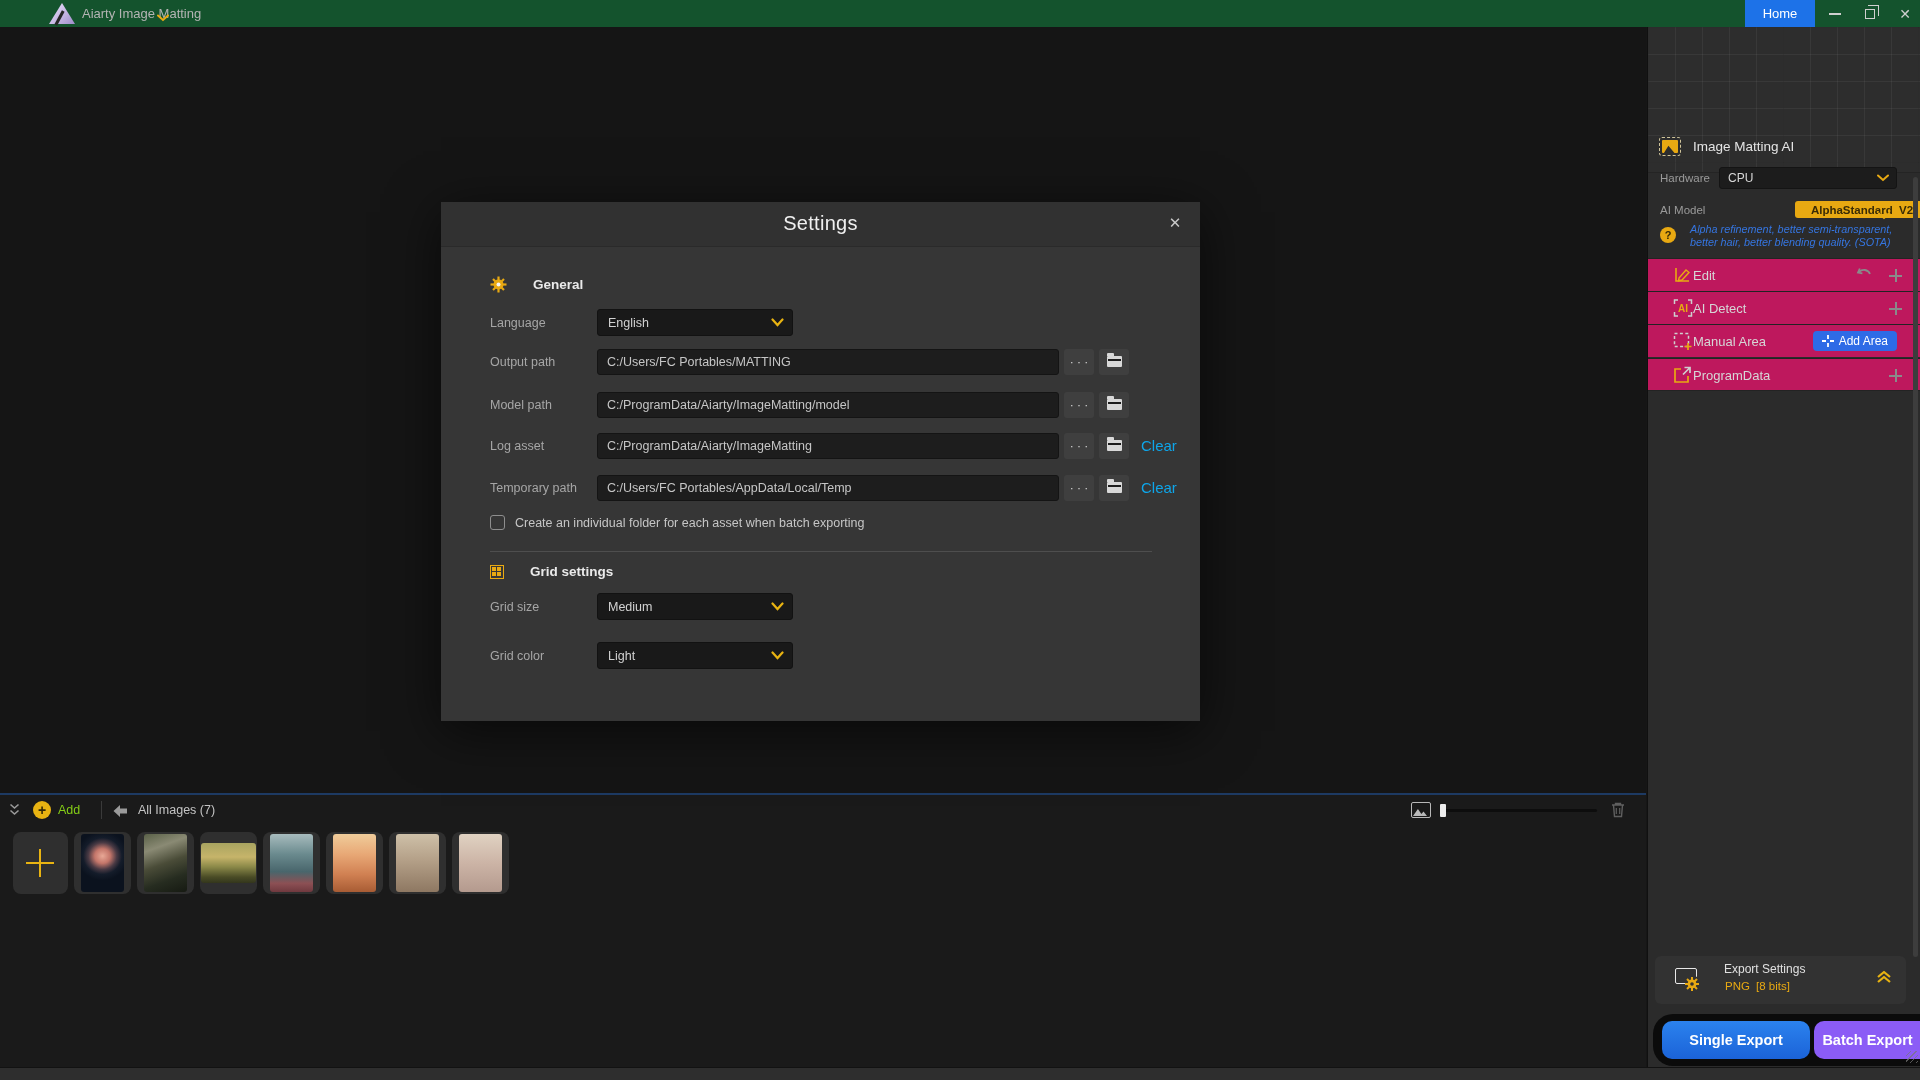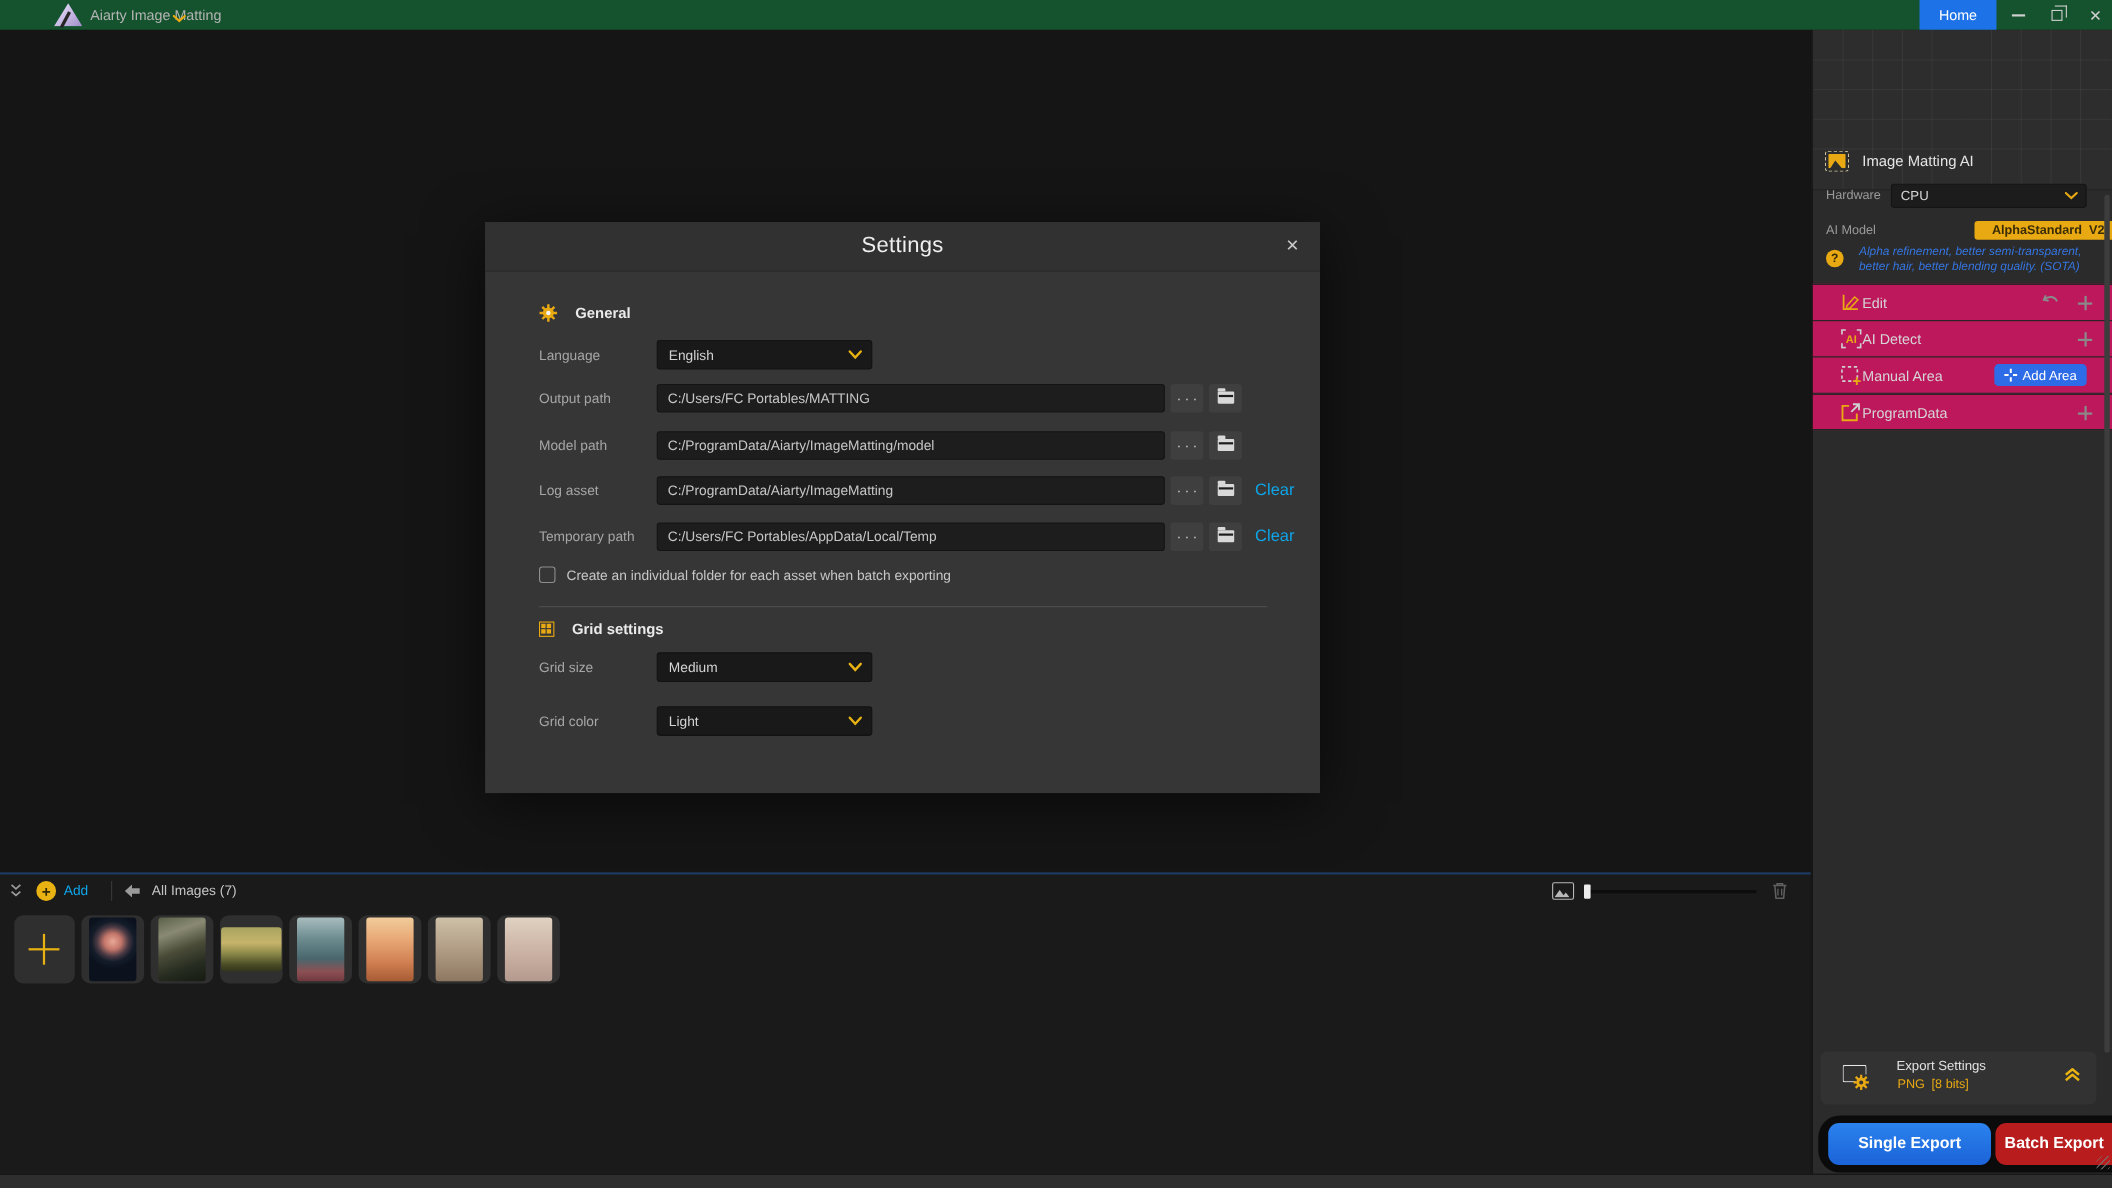--- a/index.html
+++ b/index.html
@@ -73,32 +73,32 @@
   .export-bits { position:absolute; left:101px; top:24px; font-size:11.5px; color:#e8a912; }
   .export-icon { position:absolute; left:18px; top:9px; width:30px; height:28px; }
   .export-icon .frame { position:absolute; left:2px; top:3px; width:22px; height:16px; border:1.6px solid #e8e8e8; border-radius:2px;
     clip-path:polygon(0 0,100% 0,100% 55%,55% 55%,55% 100%,0 100%); }
   .chev-double-up { position:absolute; right:14px; top:13px; }
   .export-btns { position:absolute; left:5px; top:987px; width:268px; height:52px; background:#0b0b0b; border-radius:20px 0 0 20px; }
   .single-export { position:absolute; left:9px; top:7px; width:148px; height:38px; border-radius:10px;
     background:linear-gradient(180deg,#2b82ee 0%,#1b63d8 100%); color:#fff; font-size:14.5px; font-weight:bold;
     display:flex; align-items:center; justify-content:center; cursor:pointer; }
   .batch-export { position:absolute; left:161px; top:7px; width:107px; height:38px; border-radius:10px 0 0 10px;
-    background:#b91c1c; color:#fff; font-size:14.5px; font-weight:bold;
+    background:#8b5cf6; color:#fff; font-size:14.5px; font-weight:bold;
     display:flex; align-items:center; justify-content:center; cursor:pointer; }
   .grip { position:absolute; right:3px; bottom:3px; width:12px; height:12px;
     background:repeating-linear-gradient(135deg, transparent 0 3px, #777 3px 4px); opacity:.7; }
 
   
   .filmstrip { position:absolute; left:0; top:793px; width:1646px; height:274px; background:#1a1a1a; border-top:2px solid #1d3a63; }
   .fs-toolbar { position:absolute; left:0; top:0; width:1646px; height:30px; }
   .collapse-icon { position:absolute; left:8px; top:8px; }
   .add-circle { position:absolute; left:33px; top:6px; width:18px; height:18px; border-radius:50%; background:#e8b312;
     color:#332806; display:flex; align-items:center; justify-content:center; font-size:14px; font-weight:bold; cursor:pointer; }
-  .add-label { position:absolute; left:58px; top:8px; font-size:12.5px; color:#0ea5e9; cursor:pointer; }
+  .add-label { position:absolute; left:58px; top:8px; font-size:12.5px; color:#84cc16; cursor:pointer; }
   .fs-divider { position:absolute; left:101px; top:6px; width:1px; height:18px; background:#3a3a3a; }
   .back-arrow { position:absolute; left:113px; top:8px; }
   .all-images { position:absolute; left:138px; top:8px; font-size:12.5px; color:#c4c4c4; cursor:pointer; }
   .size-icon { position:absolute; left:1411px; top:7px; width:20px; height:16px; border:1.4px solid #b8b8b8; border-radius:2px; position:absolute; }
   .size-icon::before { content:""; position:absolute; left:1px; bottom:1px; width:14px; height:7px; background:#b8b8b8;
     clip-path:polygon(0 100%, 35% 0, 60% 70%, 75% 35%, 100% 100%); }
   .zoom-slider { position:absolute; left:1440px; top:14px; width:157px; height:3px; background:#0d0d0d; border-radius:2px; cursor:pointer; }
   .zoom-handle { position:absolute; left:0px; top:-5px; width:6px; height:13px; background:#ececec; border-radius:1px; }
   .trash-icon { position:absolute; left:1610px; top:6px; color:#5f5f5f; }
   .thumbs { position:absolute; left:13px; top:37px; display:flex; gap:6px; }
@@ -112,21 +112,21 @@
   
   .bottomstrip { position:absolute; left:0; top:1067px; width:1920px; height:13px; background:#2e2e2e; border-top:1px solid #121212; z-index:5; }
 
   
   .dialog { position:absolute; left:441px; top:202px; width:759px; height:519px; background:#363636;
     box-shadow:0 10px 50px rgba(0,0,0,.6); z-index:40; }
   .dialog-header { position:absolute; left:0; top:0; width:759px; height:45px; background:#313131; border-bottom:1px solid #2a2a2a; }
   .dialog-title { position:absolute; left:0; top:10px; width:759px; text-align:center; font-size:20px; color:#efefef; letter-spacing:.3px; }
   .dialog-close { position:absolute; right:14px; top:10px; width:22px; height:22px; color:#c9c9c9; font-size:15px;
     display:flex; align-items:center; justify-content:center; cursor:pointer; }
-  .sec-head { position:absolute; left:49px; display:flex; align-items:center; gap:16px; }
+  .sec-head { position:absolute; left:49px; display:flex; align-items:center; gap:26px; }
   .sec-head .h-label { font-size:13.5px; font-weight:bold; color:#eaeaea; }
   .gear-icon { width:17px; height:17px; }
   .grid-set-icon { width:14px; height:14px; border:1.4px solid #e8a912; position:relative; background:#363636; }
   .grid-set-icon::before { content:""; position:absolute; left:1px; top:1px; width:4px; height:4px; background:#e8a912;
     box-shadow:5px 0 0 #e8a912, 0 5px 0 #e8a912, 5px 5px 0 #e8a912; }
   .d-row { position:absolute; left:49px; height:27px; display:flex; align-items:center; }
   .d-label { width:107px; font-size:12.5px; color:#a6a6a6; }
   .d-select { position:relative; width:196px; height:27px; background:#191919; border:1px solid #121212; border-radius:3px;
     display:flex; align-items:center; padding:0 10px; font-size:12.5px; color:#d2d2d2; cursor:pointer; }
   .d-select .chev { position:absolute; right:8px; }

